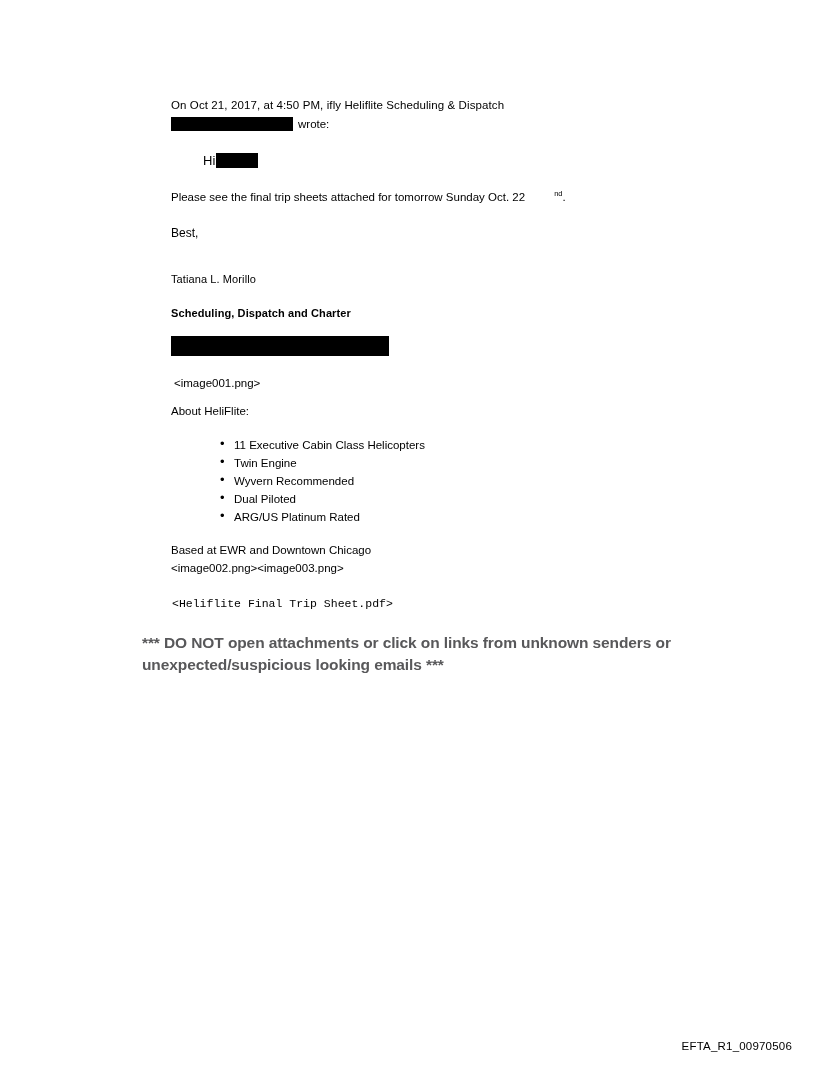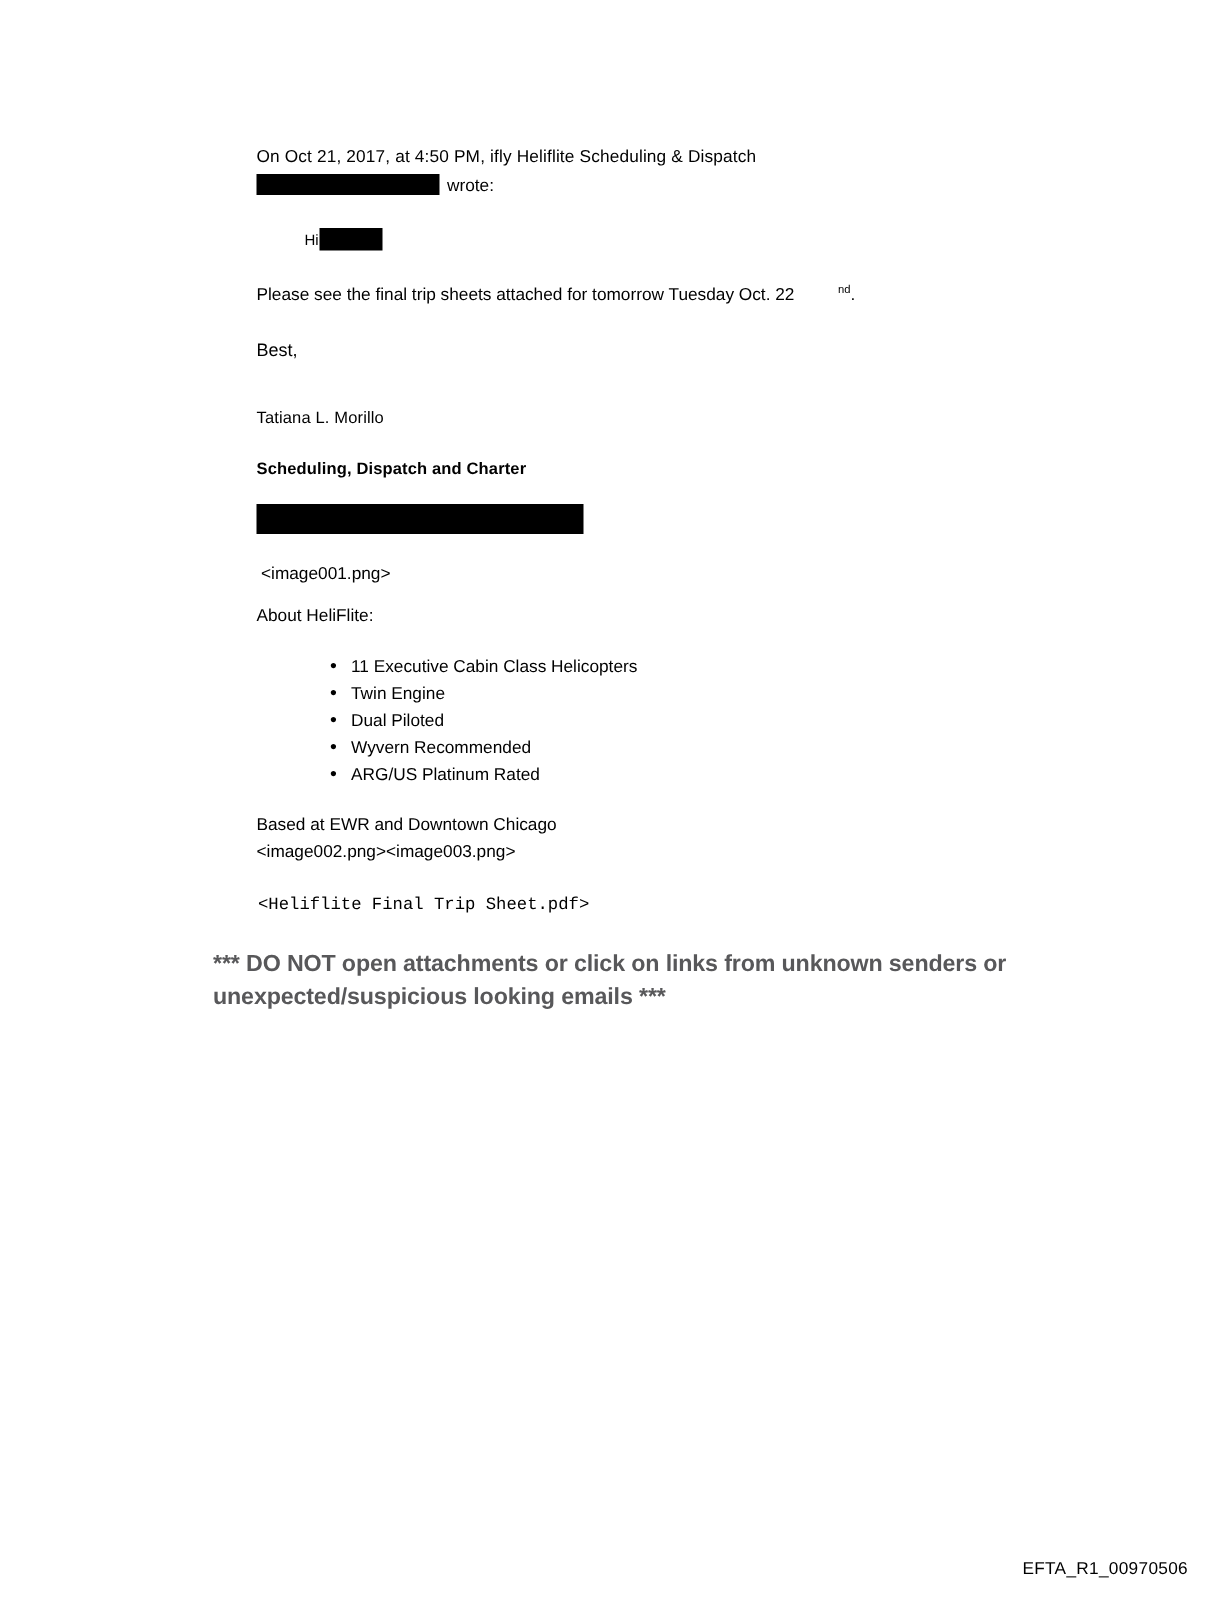--- a/index.html
+++ b/index.html
@@ -43,21 +43,21 @@
     margin-right: 5px;
     position: relative;
     top: -1px;
   }
   .line-wrote {
     font-size: 11.5px;
     line-height: 18px;
     margin-top: 1px;
   }
   .greeting {
-    font-size: 10px;
+    font-size: 13px;
     margin-top: 20px;
     line-height: 16px;
     padding-left: 32px;
   }
   .redact-name {
     width: 42px;
     height: 15px;
     margin-left: 1px;
     position: relative;
     top: -1px;
@@ -170,42 +170,42 @@
 
     <div class="line-wrote">
       <span class="redact redact-sender"></span><span>wrote:</span>
     </div>
 
     <div class="greeting">
       <span>Hi</span><span class="redact redact-name"></span>
     </div>
 
     <div class="para">
-      <span>Please see the final trip sheets attached for tomorrow Tuesday Oct. 22</span><sup>nd</sup><span>.</span>
+      <span>Please see the final trip sheets attached for tomorrow Sunday Oct. 22</span><sup>nd</sup><span>.</span>
     </div>
 
     <div class="best">Best,</div>
 
     <div class="sig-name">Tatiana L. Morillo</div>
 
     <div class="sig-role">Scheduling, Dispatch and Charter</div>
 
     <span class="redact redact-block"></span>
 
     <div class="img-ref">
       <span>&lt;image001.png&gt;</span>
     </div>
 
     <div class="about">About HeliFlite:</div>
 
     <ul class="features">
       <li>11 Executive Cabin Class Helicopters</li>
       <li>Twin Engine</li>
+      <li>Wyvern Recommended</li>
       <li>Dual Piloted</li>
-      <li>Wyvern Recommended</li>
       <li>ARG/US Platinum Rated</li>
     </ul>
 
     <div class="based">Based at EWR and Downtown Chicago</div>
     <div class="img-refs2">&lt;image002.png&gt;&lt;image003.png&gt;</div>
 
     <div class="attachment">&lt;Heliflite Final Trip Sheet.pdf&gt;</div>
 
   </div>
 

